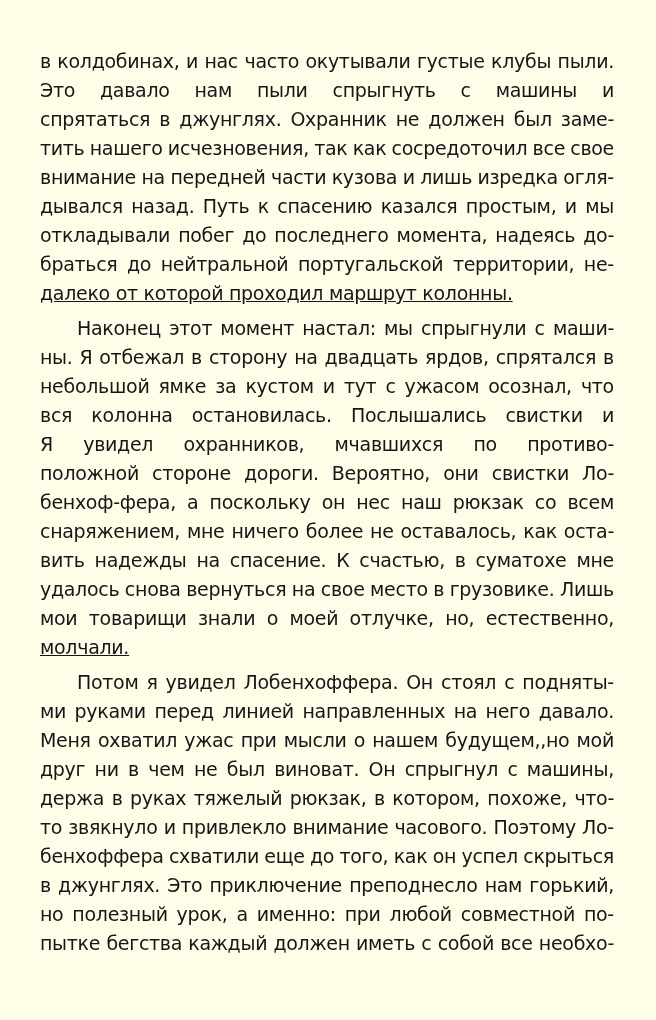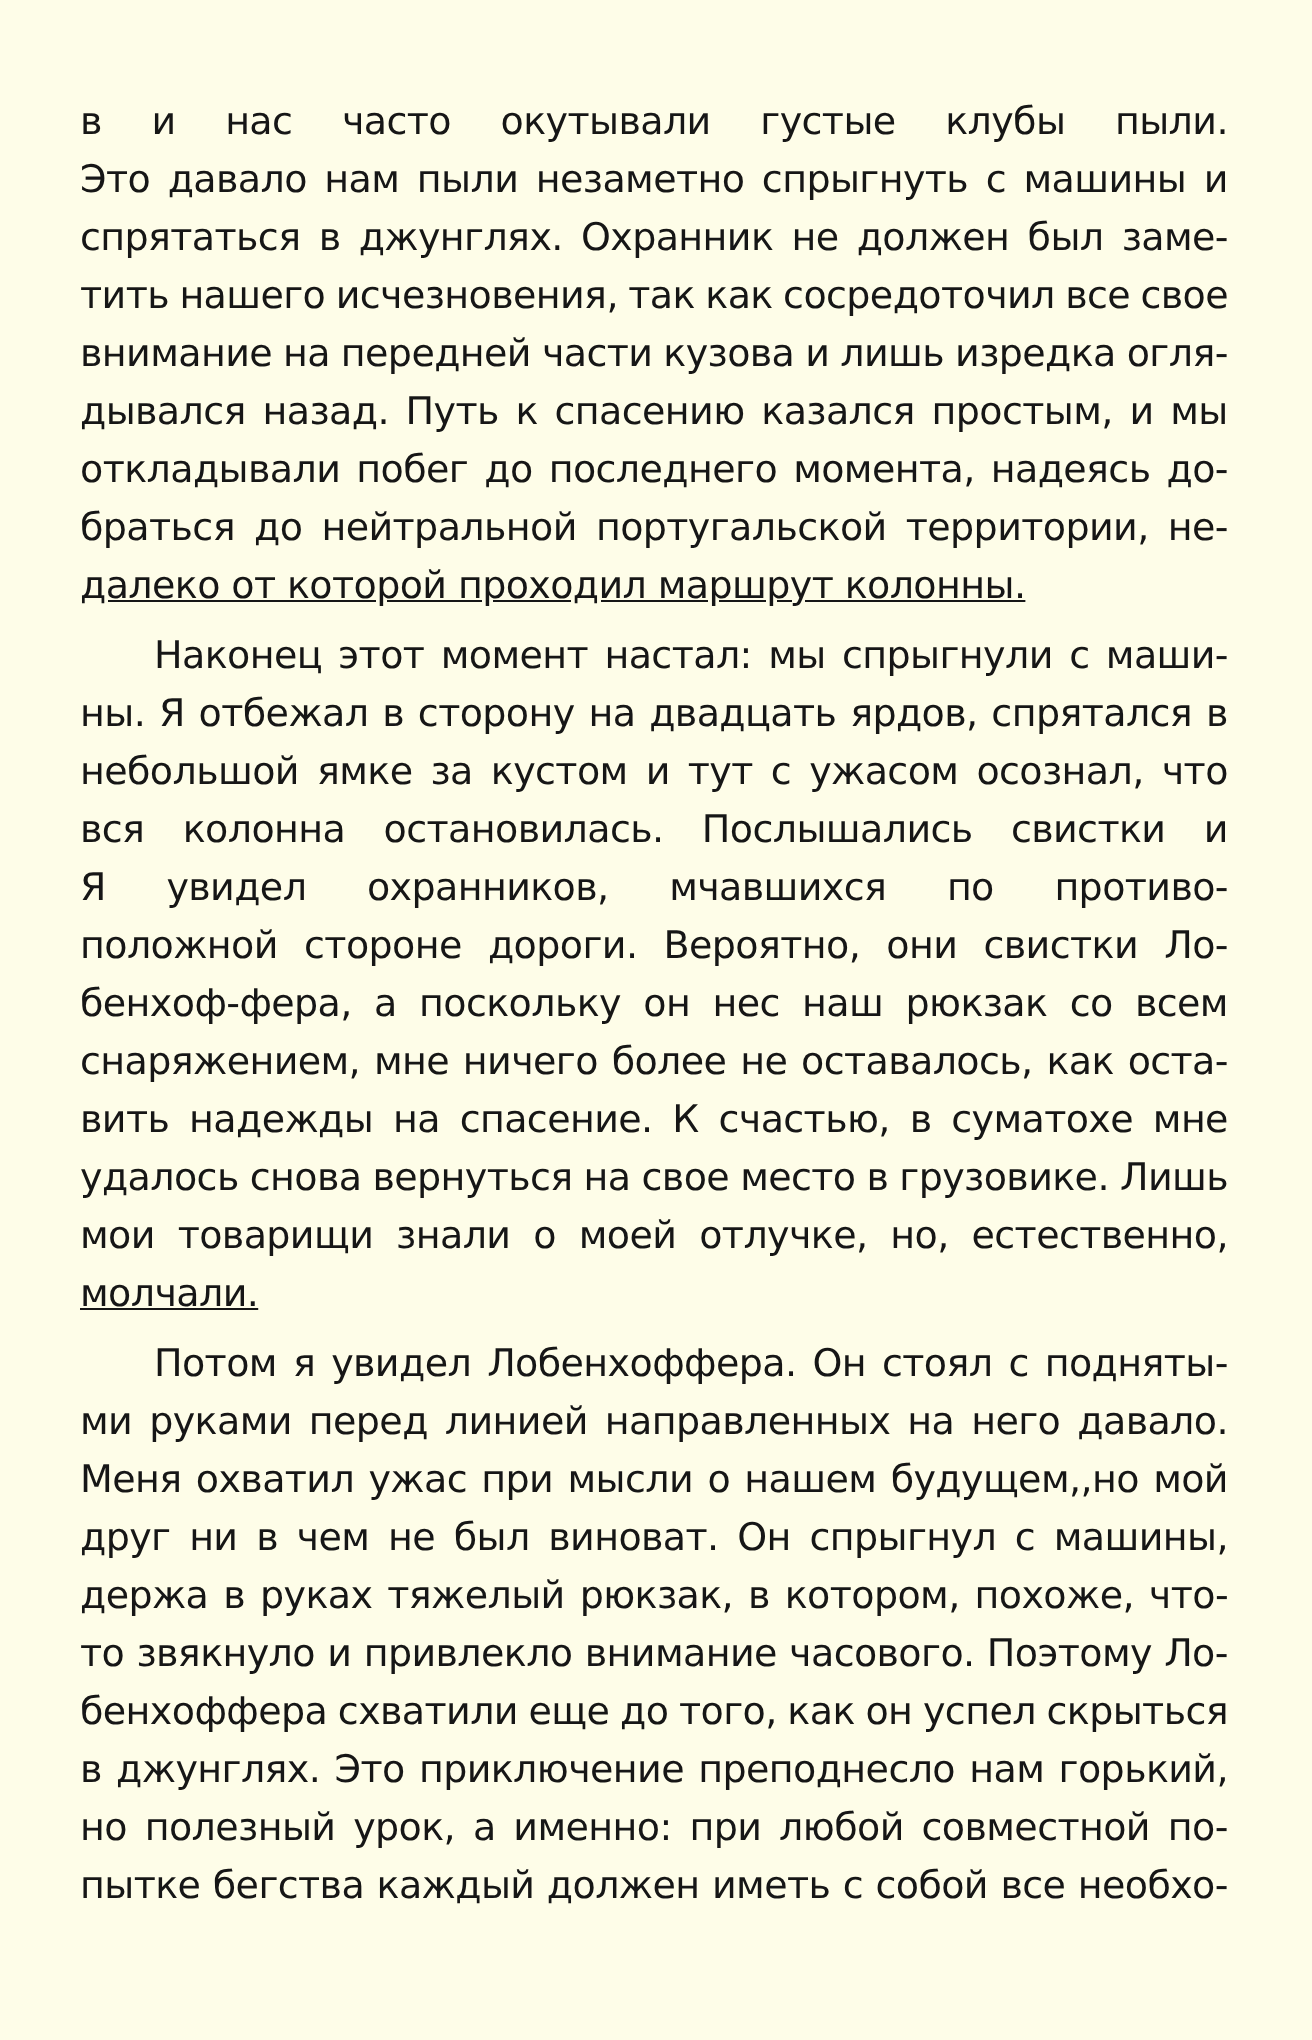--- a/index.html
+++ b/index.html
@@ -44,34 +44,34 @@
   }
 </style>
 </head>
 <body>
 
 <div class="page">
   <div class="text-block" id="text-block">
       <div class="paragraph">
         <div class="line justified first">
           <span>в</span>
+          <span>колдобинах,</span>
           <span>и</span>
           <span>нас</span>
           <span>часто</span>
           <span>окутывали</span>
           <span>густые</span>
           <span>клубы</span>
           <span>пыли.</span>
         </div>
         <div class="line justified">
           <span>Это</span>
           <span>давало</span>
           <span>нам</span>
           <span>пыли</span>
-          <span>незаметно</span>
           <span>спрыгнуть</span>
           <span>с</span>
           <span>машины</span>
           <span>и</span>
         </div>
         <div class="line justified">
           <span>спрятаться</span>
           <span>в</span>
           <span>джунглях.</span>
           <span>Охранник</span>

